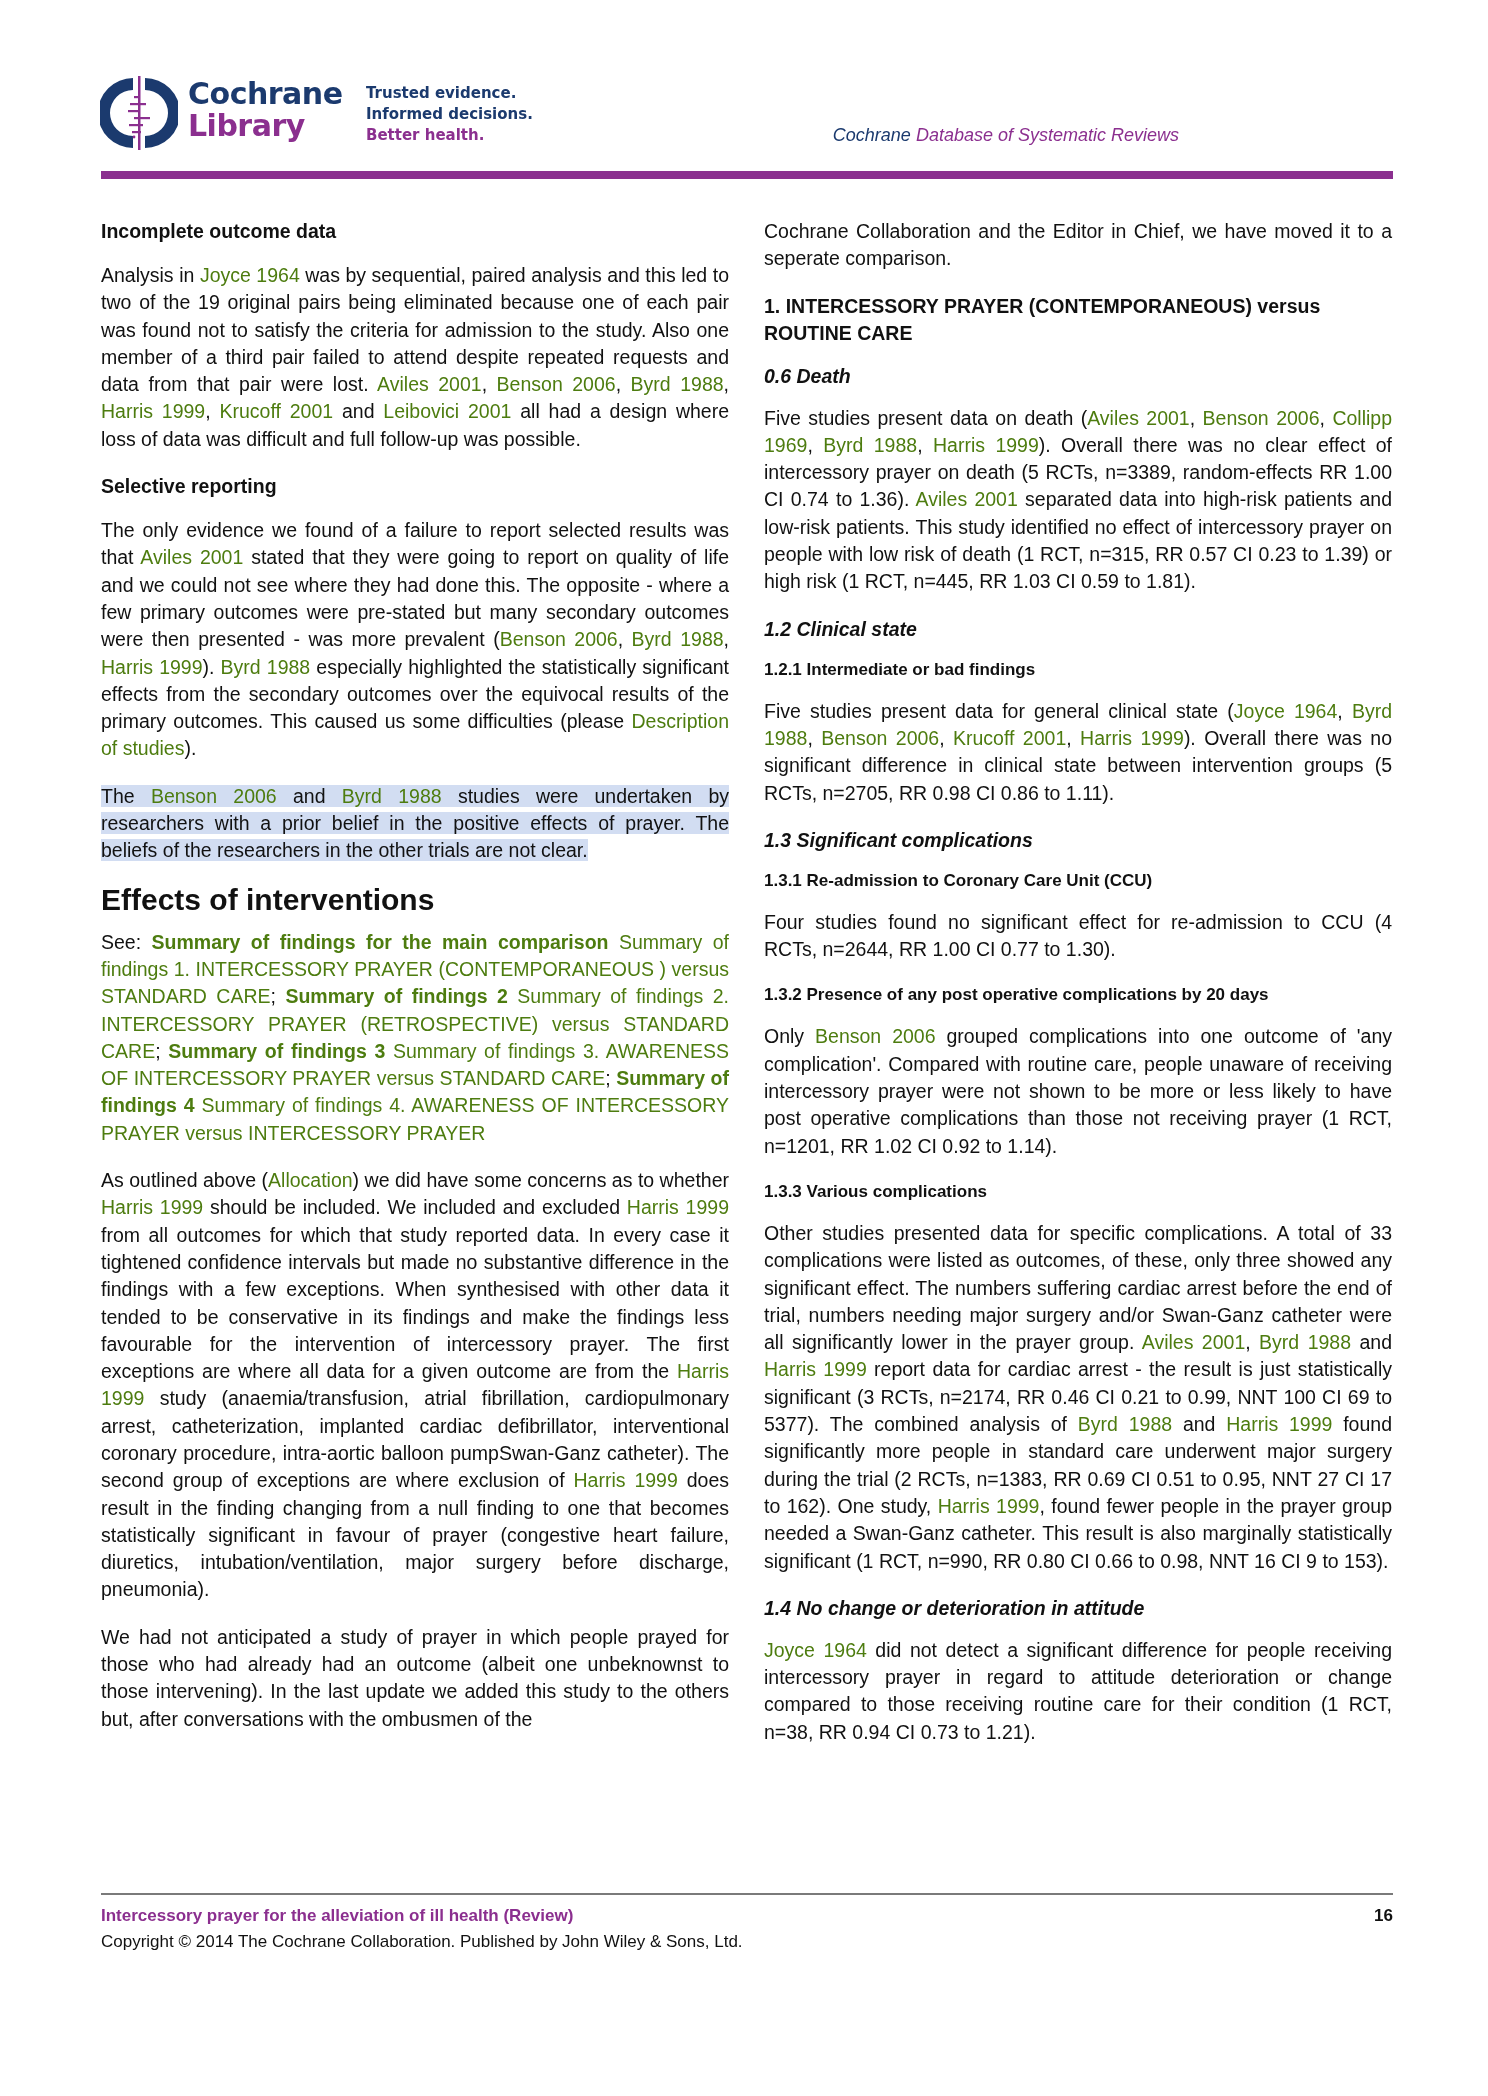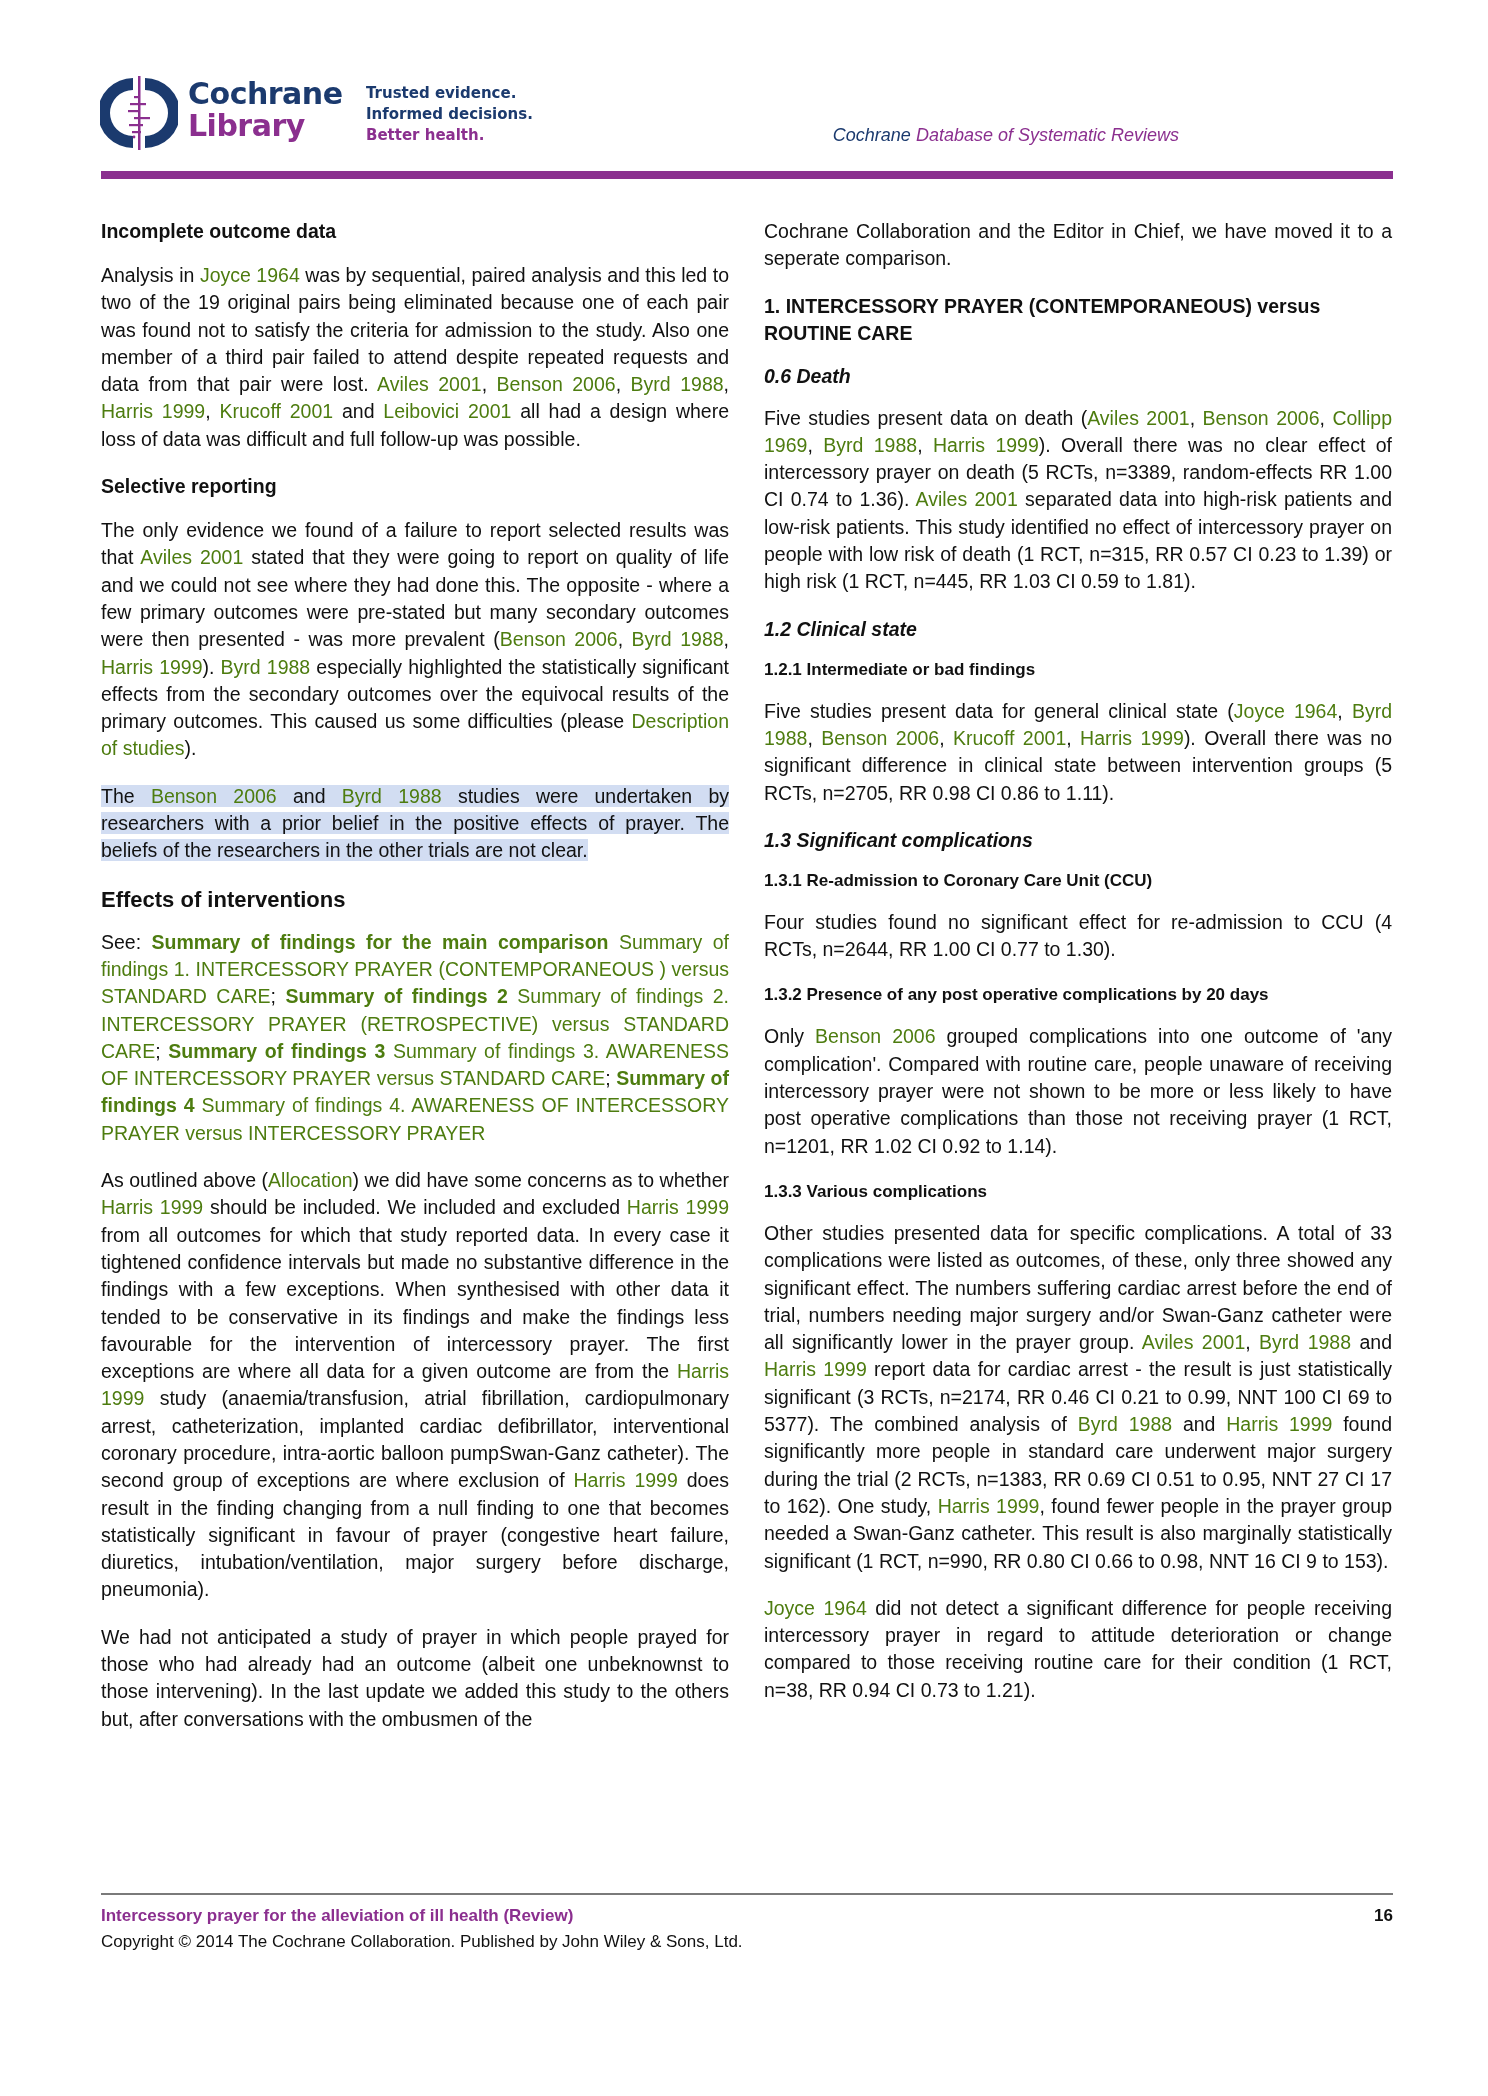--- a/index.html
+++ b/index.html
@@ -19,21 +19,21 @@
   .db-title .c2 { color: #8b2f8f; }
   .header-bar { position: absolute; left: 101px; top: 163px; width: 1292px; height: 8px; background: #8b2f8f; }
 
   .col { position: absolute; top: 218px; width: 628px; font-size: 19.5px; line-height: 27.3px; text-align: justify; }
   .col.left { left: 101px; }
   .col.right { left: 764px; }
   .col p { margin-bottom: 20px; }
   .col a { color: #4d7c0f; text-decoration: none; }
   .col a.bold { font-weight: bold; }
   h3.sub { font-size: 19.5px; font-weight: bold; margin-bottom: 18px; line-height: 26px; }
-  h2.sec { font-size: 22px; font-weight: bold; margin-bottom: 14px; margin-top: 8px; line-height: 30px; }
+  h2.sec { font-size: 30px; font-weight: bold; margin-bottom: 14px; margin-top: 8px; line-height: 30px; }
   h3.ital { font-size: 19.5px; font-weight: bold; font-style: italic; margin-bottom: 16px; line-height: 26px; }
   h4.small { font-size: 17px; font-weight: bold; margin-bottom: 16px; line-height: 24px; }
   h3.cmp { font-size: 19.5px; font-weight: bold; margin-bottom: 16px; line-height: 27px; text-align: left; }
   .hl { background: #d2ddf2; }
 
   .footer-rule { position: absolute; left: 101px; top: 1893px; width: 1292px; height: 2px; background: #7a7a7a; }
   .footer-title { position: absolute; left: 101px; top: 1906px; font-size: 17px; font-weight: bold; color: #8b2f8f; }
   .footer-page { position: absolute; right: 95px; top: 1906px; font-size: 17px; font-weight: bold; color: #111; }
   .footer-copy { position: absolute; left: 101px; top: 1932px; font-size: 17px; color: #111; }
 </style>
@@ -98,19 +98,20 @@
   <p><span>Five studies present data for general clinical state (</span><a>Joyce 1964</a><span>, </span><a>Byrd 1988</a><span>, </span><a>Benson 2006</a><span>, </span><a>Krucoff 2001</a><span>, </span><a>Harris 1999</a><span>). Overall there was no significant difference in clinical state between intervention groups (5 RCTs, n=2705, RR 0.98 CI 0.86 to 1.11).</span></p>
 
   <h3 class="ital">1.3 Significant complications</h3>
   <h4 class="small">1.3.1 Re-admission to Coronary Care Unit (CCU)</h4>
   <p>Four studies found no significant effect for re-admission to CCU (4 RCTs, n=2644, RR 1.00 CI 0.77 to 1.30).</p>
   <h4 class="small">1.3.2 Presence of any post operative complications by 20 days</h4>
   <p><span>Only </span><a>Benson 2006</a><span> grouped complications into one outcome of 'any complication'. Compared with routine care, people unaware of receiving intercessory prayer were not shown to be more or less likely to have post operative complications than those not receiving prayer (1 RCT, n=1201, RR 1.02 CI 0.92 to 1.14).</span></p>
   <h4 class="small">1.3.3 Various complications</h4>
   <p><span>Other studies presented data for specific complications. A total of 33 complications were listed as outcomes, of these, only three showed any significant effect. The numbers suffering cardiac arrest before the end of trial, numbers needing major surgery and/or Swan-Ganz catheter were all significantly lower in the prayer group. </span><a>Aviles 2001</a><span>, </span><a>Byrd 1988</a><span> and </span><a>Harris 1999</a><span> report data for cardiac arrest - the result is just statistically significant (3 RCTs, n=2174, RR 0.46 CI 0.21 to 0.99, NNT 100 CI 69 to 5377). The combined analysis of </span><a>Byrd 1988</a><span> and </span><a>Harris 1999</a><span> found significantly more people in standard care underwent major surgery during the trial (2 RCTs, n=1383, RR 0.69 CI 0.51 to 0.95, NNT 27 CI 17 to 162). One study, </span><a>Harris 1999</a><span>, found fewer people in the prayer group needed a Swan-Ganz catheter. This result is also marginally statistically significant (1 RCT, n=990, RR 0.80 CI 0.66 to 0.98, NNT 16 CI 9 to 153).</span></p>
 
+  <h3 class="ital">1.4 No change or deterioration in attitude</h3>
   <p><a>Joyce 1964</a><span> did not detect a significant difference for people receiving intercessory prayer in regard to attitude deterioration or change compared to those receiving routine care for their condition (1 RCT, n=38, RR 0.94 CI 0.73 to 1.21).</span></p>
 </div>
 
 <div class="footer-rule"></div>
 <div class="footer-title">Intercessory prayer for the alleviation of ill health (Review)</div>
 <div class="footer-page">16</div>
 <div class="footer-copy">Copyright © 2014 The Cochrane Collaboration. Published by John Wiley &amp; Sons, Ltd.</div>
 
 </body></html>

